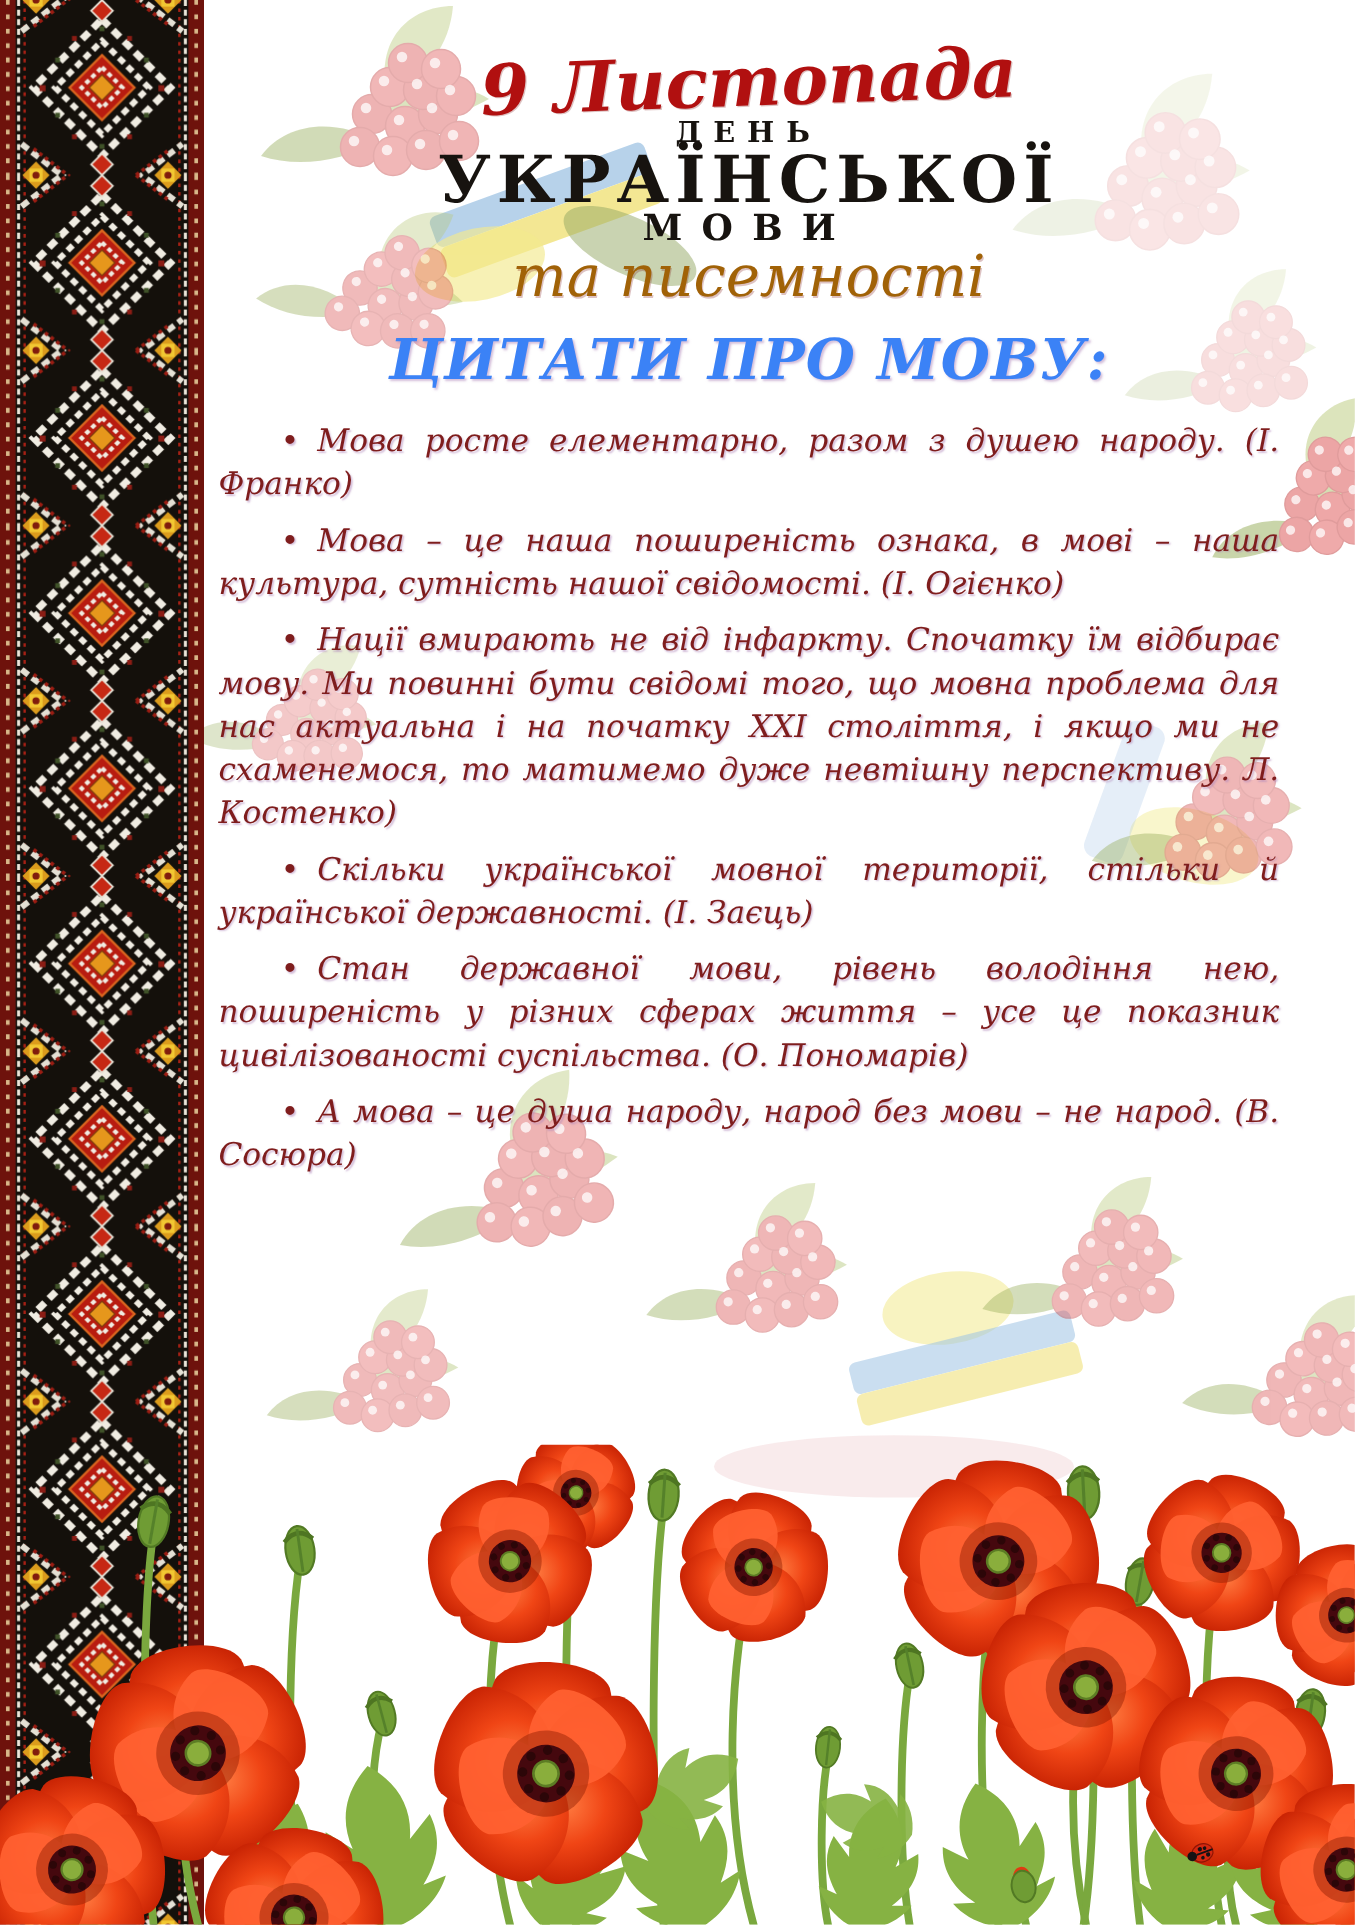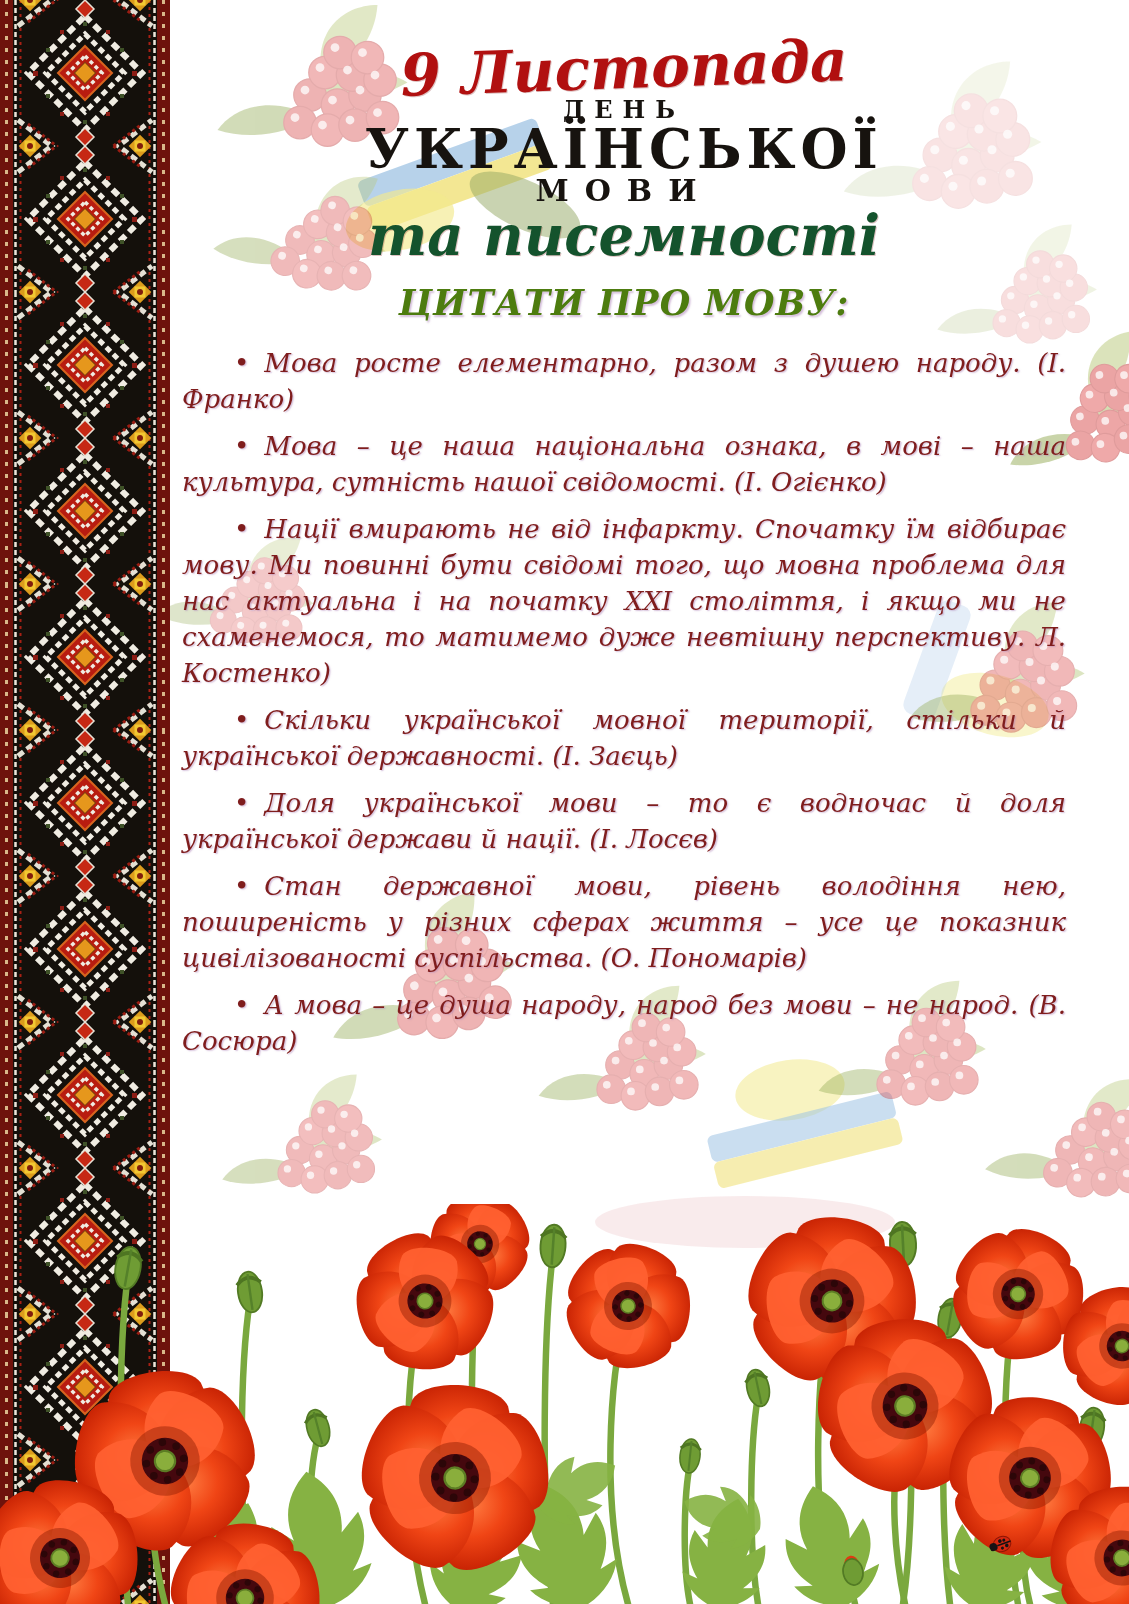--- a/index.html
+++ b/index.html
@@ -20,26 +20,26 @@
   .date-line{
     font-size:58px;line-height:1.04;font-style:italic;font-weight:bold;
     color:#b11010;transform:rotate(-2deg);
     text-shadow:1px 1px 0 rgba(120,10,10,.25);
   }
   .title-line{color:#17130f;font-weight:bold;line-height:1.0;}
   .t1{font-size:24px;letter-spacing:10px;}
   .t2{font-size:54px;letter-spacing:5px;}
   .t3{font-size:30px;letter-spacing:16px;}
   .subtitle{
-    font-size:56px;line-height:1.06;font-style:italic;font-weight:bold;
-    color:#14532d;text-shadow:1px 1px 0 rgba(120,10,10,.25);
+    font-size:48px;line-height:1.06;font-style:italic;font-weight:normal;
+    color:#a16207;text-shadow:1px 1px 0 rgba(120,10,10,.25);
   }
   .section-heading{
-    margin:16px 0 0;text-align:center;font-size:35px;font-style:italic;
-    font-weight:bold;color:#4d7c0f;letter-spacing:1px;
+    margin:16px 0 0;text-align:center;font-size:47px;font-style:italic;
+    font-weight:bold;color:#3b82f6;letter-spacing:1px;
     text-shadow:1.5px 1.5px 2px rgba(175,135,185,.55);
   }
   .quotes{margin-top:22px;}
   .quote{
     margin:0 0 11px;font-size:26px;line-height:36px;font-style:italic;
     color:#7f1d1d;text-align:justify;text-indent:52px;
     text-shadow:1.3px 1.3px 1.5px rgba(175,135,185,.55);
   }
   .bullet{margin-right:15px;font-style:normal;}
 </style>
@@ -174,24 +174,23 @@
     <div class="title-line t1">ДЕНЬ</div>
     <div class="title-line t2">УКРАЇНСЬКОЇ</div>
     <div class="title-line t3">МОВИ</div>
     <div class="subtitle">та писемності</div>
   </div>
 
   <h2 class="section-heading">ЦИТАТИ ПРО МОВУ:</h2>
 
   <div class="quotes">
     <p class="quote"><span class="bullet">•</span><span>Мова росте елементарно, разом з душею народу.  (І. Франко)</span></p>
-    <p class="quote"><span class="bullet">•</span><span>Мова – це наша національна ознака, в мові – наша культура, сутність нашої свідомості. (І. Огієнко)</span></p>
+    <p class="quote"><span class="bullet">•</span><span>Мова – це наша поширеність ознака, в мові – наша культура, сутність нашої свідомості. (І. Огієнко)</span></p>
     <p class="quote"><span class="bullet">•</span><span>Нації вмирають не від інфаркту. Спочатку  їм відбирає мову. Ми повинні бути свідомі того, що мовна проблема для нас актуальна і на початку ХХІ століття, і якщо  ми не схаменемося, то матимемо дуже невтішну перспективу. Л. Костенко)</span></p>
     <p class="quote"><span class="bullet">•</span><span>Скільки української мовної території, стільки й української державності. (І. Заєць)</span></p>
-    <p class="quote"><span class="bullet">•</span><span>Доля української мови – то є водночас й доля української держави й нації. (І. Лосєв)</span></p>
     <p class="quote"><span class="bullet">•</span><span>Стан державної мови, рівень володіння нею, поширеність у різних сферах життя – усе це показник цивілізованості суспільства. (О. Пономарів)</span></p>
     <p class="quote"><span class="bullet">•</span><span>А мова – це душа народу, народ без мови – не народ. (В. Сосюра)</span></p>
   </div>
 </div>
 
 <svg class="layer poppies" style="top:1204px;" width="1129" height="400" viewBox="0 0 1129 400">
   <defs>
     <radialGradient id="pg" cx="50%" cy="62%" r="65%">
       <stop offset="0%" stop-color="#ff7a40"></stop>
       <stop offset="50%" stop-color="#f04515"></stop>

